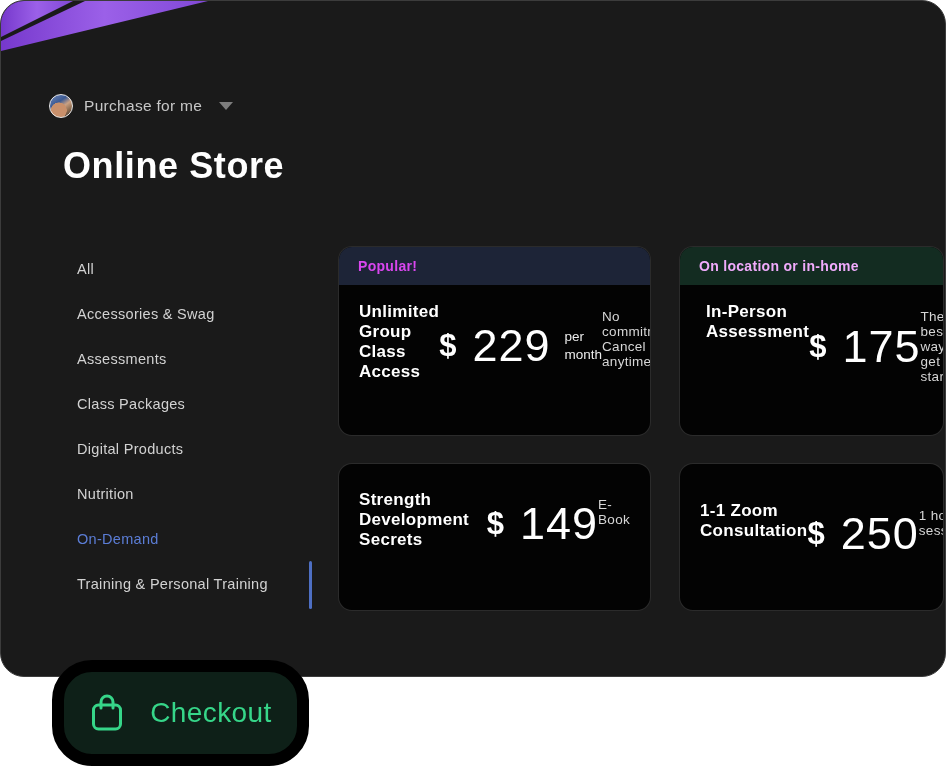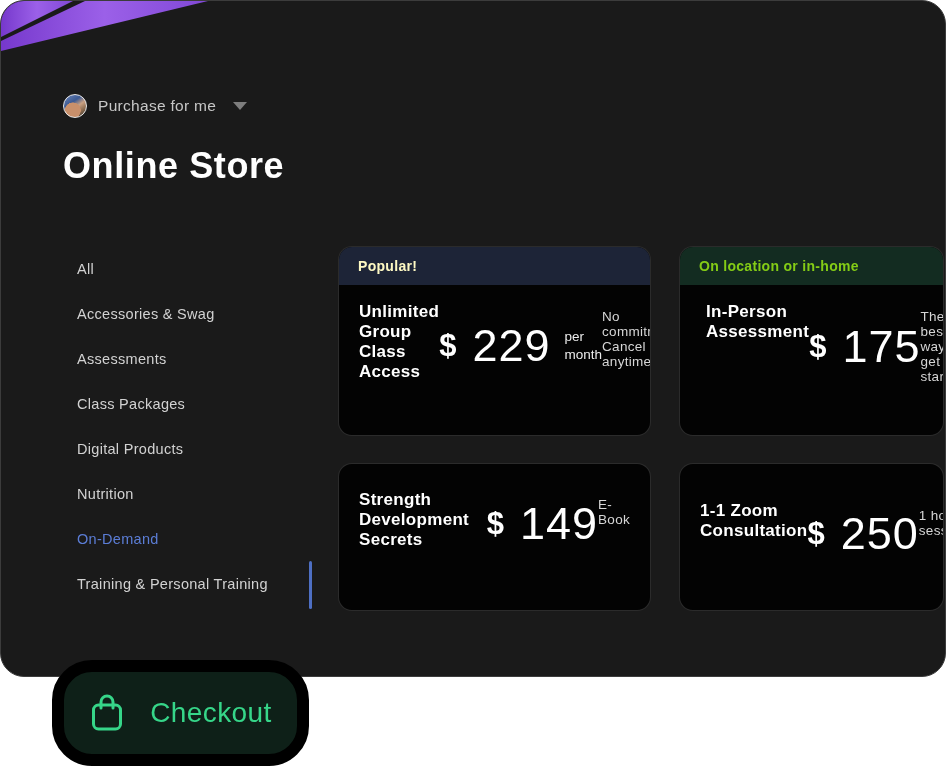--- a/index.html
+++ b/index.html
@@ -20,21 +20,21 @@
     overflow: hidden;
   }
   .purple-decor {
     position: absolute;
     left: 0; top: 0;
     pointer-events: none;
   }
   
   .account-row {
     position: absolute;
-    left: 62px; top: 93px;
+    left: 48px; top: 93px;
     display: flex;
     align-items: center;
     gap: 11px;
     cursor: pointer;
   }
   .avatar {
     width: 24px; height: 24px;
     border-radius: 50%;
     background:
       radial-gradient(circle at 40% 70%, #c9906b 0 38%, transparent 40%),
@@ -108,22 +108,22 @@
   .card-header {
     height: 38px;
     flex: 0 0 38px;
     display: flex;
     align-items: center;
     padding-left: 19px;
     font-size: 14px;
     font-weight: 700;
     letter-spacing: 0.3px;
   }
-  .card-header.blue  { background: #1d2437; color: #fef9c3; }
-  .card-header.green { background: #132c21; color: #84cc16; }
+  .card-header.blue  { background: #1d2437; color: #d946ef; }
+  .card-header.green { background: #132c21; color: #f0abfc; }
   .card-body {
     padding: 15px 20px 0 20px;
     display: flex;
     flex-direction: row;
   }
   .card-title {
     color: #ffffff;
     font-size: 17px;
     font-weight: 700;
     letter-spacing: 0.3px;

